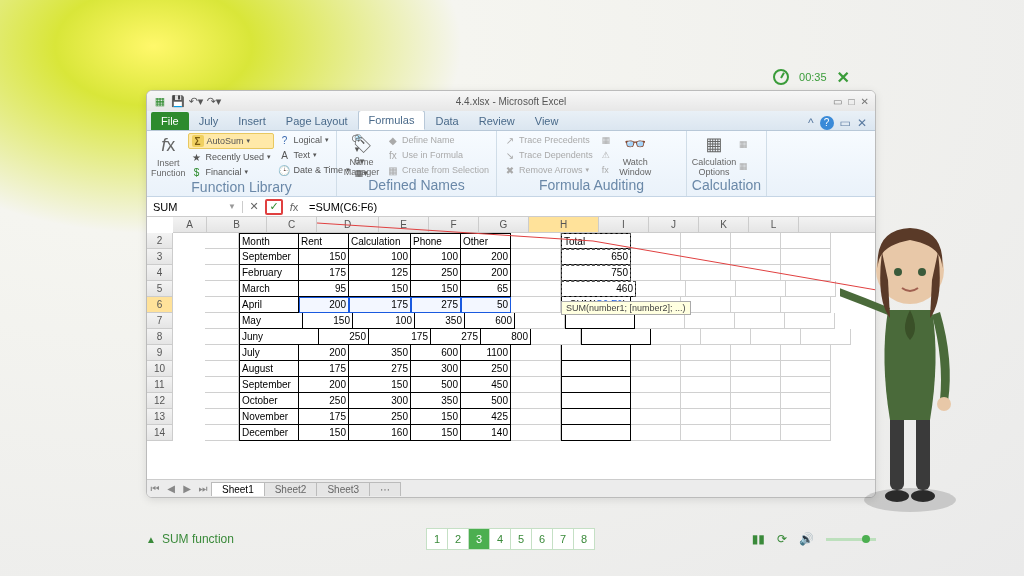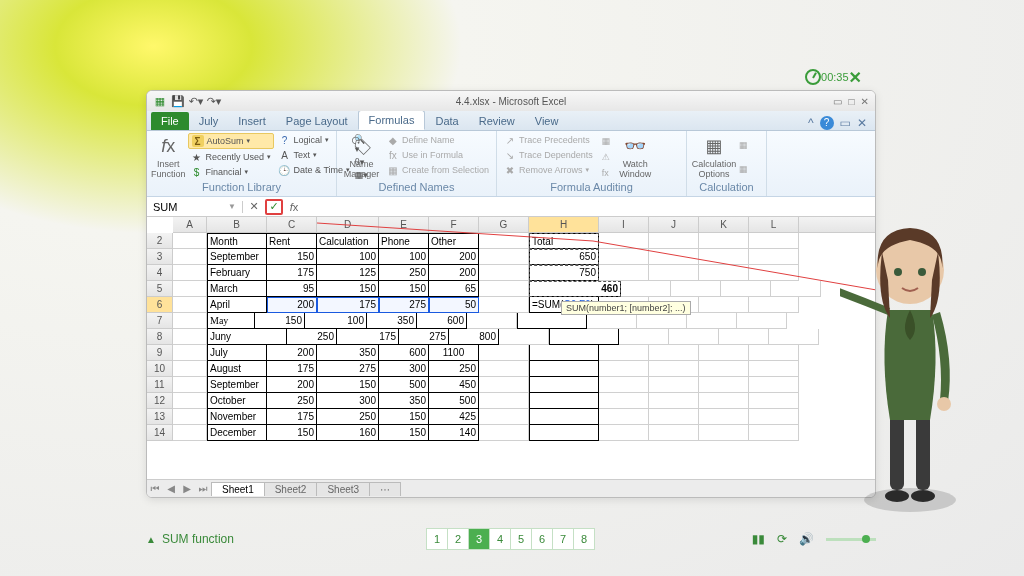--- a/index.html
+++ b/index.html
@@ -1,34 +1,34 @@
 <!DOCTYPE html>
 <html><head>
 <meta charset="utf-8">
 <style>
 * { margin:0; padding:0; box-sizing:border-box; font-family:"Segoe UI",Tahoma,sans-serif; }
 body { width:1024px; height:576px; background:radial-gradient(ellipse at 15% 8%,#fff86b 0%,#d9e639 8%,#f5f5f0 25%,#eaeaea 100%); position:relative; overflow:hidden; }
-.topbar{position:absolute;top:68px;right:162px;left:146px;height:18px;display:flex;align-items:center;justify-content:flex-end;font-size:11px;color:#3a9c3a;}
+.topbar{position:absolute;top:68px;right:174px;left:146px;height:18px;display:flex;align-items:center;justify-content:flex-end;gap:10px;font-size:11px;color:#3a9c3a;}
 .timer-arc{width:16px;height:16px;border:2px solid #3a9c3a;border-radius:50%;position:relative;}
 .timer-arc::after{content:"";position:absolute;width:2px;height:6px;background:#3a9c3a;top:1px;left:5px;transform-origin:bottom;transform:rotate(30deg);}
 .close-x{font-size:16px;color:#3a9c3a;font-weight:bold;cursor:pointer;}
 .excel{position:absolute;top:90px;left:146px;width:730px;height:408px;background:#fff;border:1px solid #bbb;border-radius:6px;overflow:hidden;box-shadow:0 2px 8px rgba(0,0,0,.1);}
 .qat{height:20px;background:linear-gradient(#f7f7f7,#e7e7e7);display:flex;align-items:center;padding:0 6px;font-size:10px;color:#555;position:relative;}
 .qat .icons{display:flex;gap:4px;align-items:center;}
 .qat .icn{width:14px;height:14px;display:flex;align-items:center;justify-content:center;font-size:11px;}
 .qat .title{position:absolute;left:50%;transform:translateX(-50%);}
 .qat .wc{position:absolute;right:6px;display:flex;gap:6px;color:#777;}
 .ribbon-tabs{height:20px;background:linear-gradient(#e9f0f7,#dbe6f0);display:flex;align-items:flex-end;font-size:11px;border-bottom:1px solid #b8c8d8;}
 .tab{padding:3px 10px;color:#4a6a8a;cursor:pointer;}
 .tab.file{background:#2e8b2e;color:#fff;border-radius:2px 2px 0 0;margin-left:4px;}
 .tab.active{background:#fff;border:1px solid #b8c8d8;border-bottom:1px solid #fff;border-radius:3px 3px 0 0;}
 .ribbon-help{margin-left:auto;margin-right:8px;display:flex;gap:6px;color:#5a7aa0;font-size:12px;}
 .ribbon{height:66px;background:linear-gradient(#f7fbff,#eaf2fa);border-bottom:1px solid #c5d5e5;display:flex;font-size:9px;color:#555;}
 .rgroup{border-right:1px solid #d0dde8;padding:2px 4px;display:flex;flex-direction:column;justify-content:space-between;}
-.rgroup .lbl{text-align:center;font-size:11px;color:#6a88a8;padding-bottom:1px;}
+.rgroup .lbl{text-align:center;font-size:14px;color:#6a88a8;padding-bottom:1px;}
 .rbtns{display:flex;gap:2px;flex:1;}
 .bigbtn{display:flex;flex-direction:column;align-items:center;justify-content:center;width:46px;gap:2px;color:#666;}
 .bigbtn .ic{font-size:18px;}
 .smallcol{display:flex;flex-direction:column;gap:1px;}
 .smallbtn{display:flex;align-items:center;gap:3px;padding:1px 3px;white-space:nowrap;border-radius:2px;}
 .smallbtn.hot{background:#ffe9a8;border:1px solid #e8c860;}
 .smallbtn .sic{width:12px;height:12px;display:inline-flex;align-items:center;justify-content:center;font-size:10px;}
 .sigma{background:#f0d060;color:#7a5a10;font-weight:bold;border-radius:2px;}
 .disabled{color:#aaa;}
 .fbar{height:20px;display:flex;align-items:center;border-bottom:1px solid #ccc;font-size:11px;}
@@ -39,21 +39,21 @@
 .fbtn.hl{border:2px solid #e04040;border-radius:2px;}
 .fform{flex:1;padding:0 4px;}
 .grid{position:relative;height:262px;overflow:hidden;}
 .colhdrs{display:flex;height:16px;background:linear-gradient(#f3f3f3,#e5e5e5);border-bottom:1px solid #ccc;font-size:10px;color:#555;margin-left:26px;}
 .ch{border-right:1px solid #ccc;text-align:center;line-height:16px;}
 .ch.active{background:#ffe29a;}
 .sheet{position:relative;display:flex;}
 .rowhdrs{width:26px;}
 .rh{height:16px;background:linear-gradient(#f3f3f3,#e5e5e5);border-bottom:1px solid #ccc;border-right:1px solid #ccc;font-size:10px;text-align:center;line-height:16px;color:#555;}
 .rh.active{background:#ffe29a;}
-.cells{position:relative;}
+.cells{position:relative;padding-left:32px;}
 .crow{display:flex;height:16px;}
 .cell{border-right:1px solid #d0d0d0;border-bottom:1px solid #d0d0d0;font-size:10px;padding:0 2px;line-height:15px;overflow:hidden;white-space:nowrap;}
 .cell.num{text-align:right;}
 .tooltip{position:absolute;background:#ffffe0;border:1px solid #aaa;font-size:9px;padding:1px 4px;color:#444;}
 .redline{position:absolute;pointer-events:none;}
 .sheettabs{height:18px;display:flex;align-items:center;background:#ececec;border-top:1px solid #ccc;font-size:10px;}
 .navb{width:16px;text-align:center;color:#888;cursor:pointer;}
 .stab{padding:1px 10px;border:1px solid #bbb;background:#fff;border-bottom:none;margin-right:-1px;cursor:pointer;}
 .stab.inactive{background:#e5e5e5;color:#666;}
 .status{height:18px;display:flex;align-items:center;background:linear-gradient(#eef2f6,#dde6ee);font-size:10px;padding:0 6px;color:#555;border-top:1px solid #ccc;}
@@ -235,20 +235,21 @@
   <div class="fbar">
     <div class="namebox">
         <span>SUM</span>
         <span class="dd">▼</span>
       </div>
     <div class="fbtns">
       <span class="fbtn">✕</span>
       <span class="fbtn hl" style="color:#2a8a2a;">✓</span>
       <span class="fbtn"><i>f</i>x</span>
     </div>
+    <div class="fform">=SUM(C6:F6)</div>
   </div>
 
   <div class="grid">
     <div class="colhdrs" id="colhdrs">
         <div class="ch" style="width: 34px;">A</div>
         <div class="ch" style="width: 60px;">B</div>
         <div class="ch" style="width: 50px;">C</div>
         <div class="ch" style="width: 62px;">D</div>
         <div class="ch" style="width: 50px;">E</div>
         <div class="ch" style="width: 50px;">F</div>
@@ -319,21 +320,21 @@
             <div class="cell" style="width: 50px;"></div>
           </div>
           <div class="crow">
             <div class="cell" style="width: 34px;"></div>
             <div class="cell" style="width: 60px; border-right: 1px solid rgb(0, 0, 0); border-bottom: 1px solid rgb(0, 0, 0); border-left: 1px solid rgb(0, 0, 0);">March</div>
             <div class="cell num" style="width: 50px; border-right: 1px solid rgb(0, 0, 0); border-bottom: 1px solid rgb(0, 0, 0);">95</div>
             <div class="cell num" style="width: 62px; border-right: 1px solid rgb(0, 0, 0); border-bottom: 1px solid rgb(0, 0, 0);">150</div>
             <div class="cell num" style="width: 50px; border-right: 1px solid rgb(0, 0, 0); border-bottom: 1px solid rgb(0, 0, 0);">150</div>
             <div class="cell num" style="width: 50px; border-right: 1px solid rgb(0, 0, 0); border-bottom: 1px solid rgb(0, 0, 0);">65</div>
             <div class="cell" style="width: 50px;"></div>
-            <div class="cell num" style="width: 92px; border-right: 1px solid rgb(0, 0, 0); border-left: 1px solid rgb(0, 0, 0); border-bottom: 1px solid rgb(0, 0, 0); outline: rgb(85, 85, 85) dashed 1px; outline-offset: -1px; font-weight: bold;">460</div>
+            <div class="cell num" style="width: 75px; border-right: 1px solid rgb(0, 0, 0); border-left: 1px solid rgb(0, 0, 0); border-bottom: 1px solid rgb(0, 0, 0); outline: rgb(85, 85, 85) dashed 1px; outline-offset: -1px;">460</div>
             <div class="cell" style="width: 50px;"></div>
             <div class="cell" style="width: 50px;"></div>
             <div class="cell" style="width: 50px;"></div>
             <div class="cell" style="width: 50px;"></div>
           </div>
           <div class="crow">
             <div class="cell" style="width: 34px;"></div>
             <div class="cell" style="width: 60px; border-right: 1px solid rgb(0, 0, 0); border-bottom: 1px solid rgb(0, 0, 0); border-left: 1px solid rgb(0, 0, 0);">April</div>
             <div class="cell num" style="width: 50px; border-right: 1px solid rgb(0, 0, 0); border-bottom: 1px solid rgb(0, 0, 0); outline: rgb(26, 90, 223) solid 1px; outline-offset: -1px; background: rgb(243, 247, 255);">200</div>
             <div class="cell num" style="width: 62px; border-right: 1px solid rgb(0, 0, 0); border-bottom: 1px solid rgb(0, 0, 0); outline: rgb(26, 90, 223) solid 1px; outline-offset: -1px; background: rgb(243, 247, 255);">175</div>
@@ -341,21 +342,21 @@
             <div class="cell num" style="width: 50px; border-right: 1px solid rgb(0, 0, 0); border-bottom: 1px solid rgb(0, 0, 0); outline: rgb(26, 90, 223) solid 1px; outline-offset: -1px; background: rgb(243, 247, 255);">50</div>
             <div class="cell" style="width: 50px;"></div>
             <div class="cell" style="width: 70px; border-right: 1px solid rgb(0, 0, 0); border-left: 1px solid rgb(0, 0, 0); border-bottom: 1px solid rgb(0, 0, 0); background: rgb(255, 255, 255); text-align: left;">=SUM(<span style="color:#1a5adf;">C6:F6</span>)</div>
             <div class="cell" style="width: 50px;"></div>
             <div class="cell" style="width: 50px;"></div>
             <div class="cell" style="width: 50px;"></div>
             <div class="cell" style="width: 50px;"></div>
           </div>
           <div class="crow">
             <div class="cell" style="width: 34px;"></div>
-            <div class="cell" style="width: 48px; border-right: 1px solid rgb(0, 0, 0); border-bottom: 1px solid rgb(0, 0, 0); border-left: 1px solid rgb(0, 0, 0); font-family: Liberation Serif, serif;">May</div>
+            <div class="cell" style="width: 64px; border-right: 1px solid rgb(0, 0, 0); border-bottom: 1px solid rgb(0, 0, 0); border-left: 1px solid rgb(0, 0, 0);">May</div>
             <div class="cell num" style="width: 50px; border-right: 1px solid rgb(0, 0, 0); border-bottom: 1px solid rgb(0, 0, 0);">150</div>
             <div class="cell num" style="width: 62px; border-right: 1px solid rgb(0, 0, 0); border-bottom: 1px solid rgb(0, 0, 0);">100</div>
             <div class="cell num" style="width: 50px; border-right: 1px solid rgb(0, 0, 0); border-bottom: 1px solid rgb(0, 0, 0);">350</div>
             <div class="cell num" style="width: 50px; border-right: 1px solid rgb(0, 0, 0); border-bottom: 1px solid rgb(0, 0, 0);">600</div>
             <div class="cell" style="width: 50px;"></div>
             <div class="cell" style="width: 70px; border-right: 1px solid rgb(0, 0, 0); border-left: 1px solid rgb(0, 0, 0); border-bottom: 1px solid rgb(0, 0, 0);"></div>
             <div class="cell" style="width: 50px;"></div>
             <div class="cell" style="width: 50px;"></div>
             <div class="cell" style="width: 50px;"></div>
             <div class="cell" style="width: 50px;"></div>
@@ -373,21 +374,21 @@
             <div class="cell" style="width: 50px;"></div>
             <div class="cell" style="width: 50px;"></div>
             <div class="cell" style="width: 50px;"></div>
           </div>
           <div class="crow">
             <div class="cell" style="width: 34px;"></div>
             <div class="cell" style="width: 60px; border-right: 1px solid rgb(0, 0, 0); border-bottom: 1px solid rgb(0, 0, 0); border-left: 1px solid rgb(0, 0, 0);">July</div>
             <div class="cell num" style="width: 50px; border-right: 1px solid rgb(0, 0, 0); border-bottom: 1px solid rgb(0, 0, 0);">200</div>
             <div class="cell num" style="width: 62px; border-right: 1px solid rgb(0, 0, 0); border-bottom: 1px solid rgb(0, 0, 0);">350</div>
             <div class="cell num" style="width: 50px; border-right: 1px solid rgb(0, 0, 0); border-bottom: 1px solid rgb(0, 0, 0);">600</div>
-            <div class="cell num" style="width: 50px; border-right: 1px solid rgb(0, 0, 0); border-bottom: 1px solid rgb(0, 0, 0); text-align: center;">1100</div>
+            <div class="cell num" style="width: 50px; border-right: 1px solid rgb(0, 0, 0); border-bottom: 1px solid rgb(0, 0, 0);">1100</div>
             <div class="cell" style="width: 50px;"></div>
             <div class="cell" style="width: 70px; border-right: 1px solid rgb(0, 0, 0); border-left: 1px solid rgb(0, 0, 0); border-bottom: 1px solid rgb(0, 0, 0);"></div>
             <div class="cell" style="width: 50px;"></div>
             <div class="cell" style="width: 50px;"></div>
             <div class="cell" style="width: 50px;"></div>
             <div class="cell" style="width: 50px;"></div>
           </div>
           <div class="crow">
             <div class="cell" style="width: 34px;"></div>
             <div class="cell" style="width: 60px; border-right: 1px solid rgb(0, 0, 0); border-bottom: 1px solid rgb(0, 0, 0); border-left: 1px solid rgb(0, 0, 0);">August</div>

